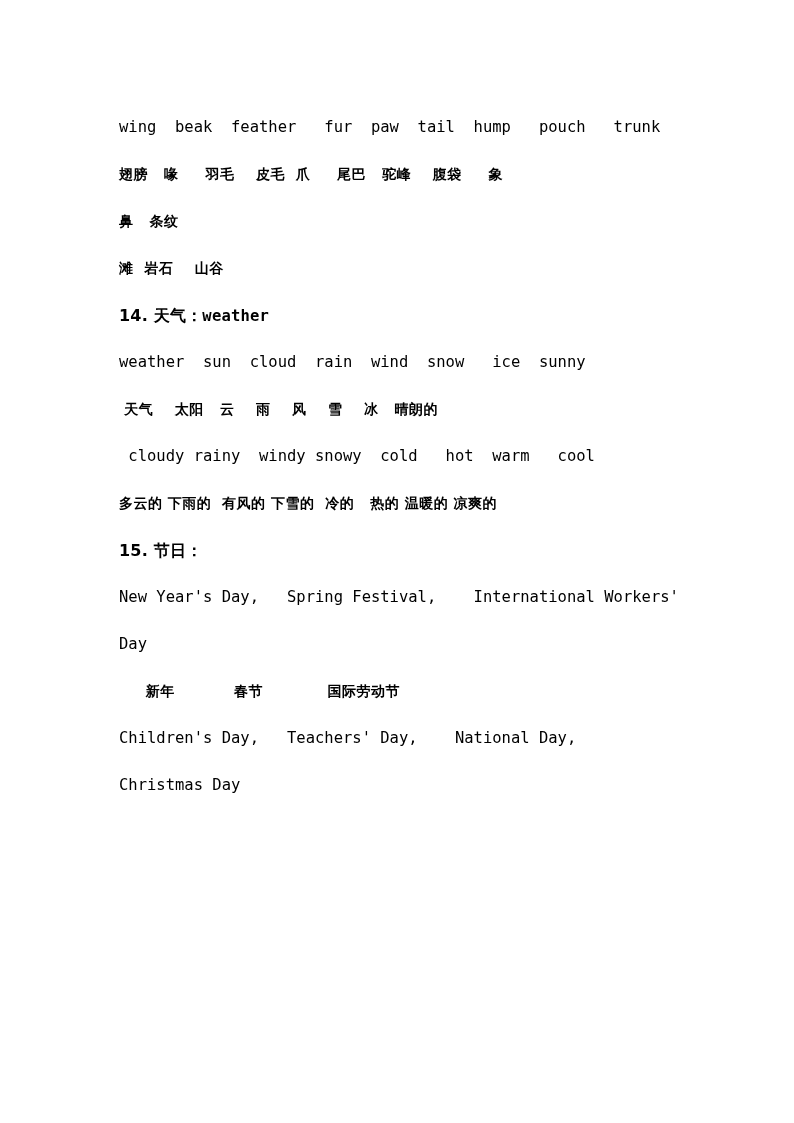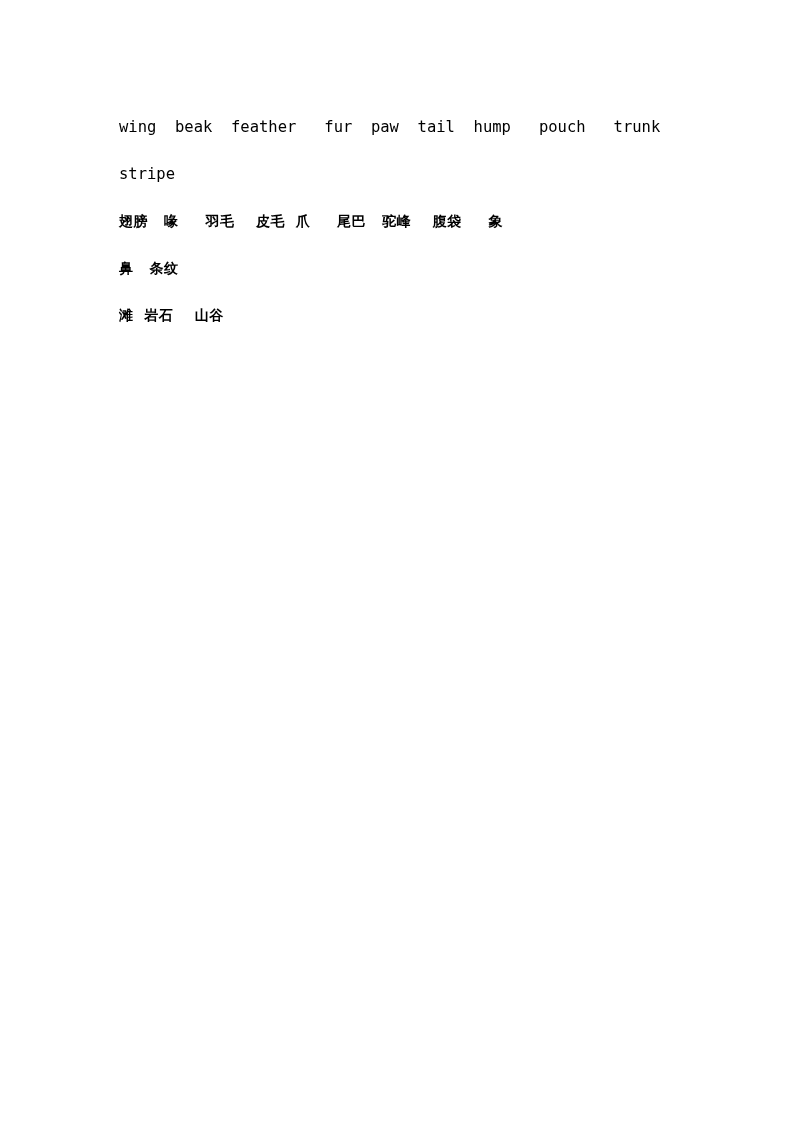--- a/index.html
+++ b/index.html
@@ -70,21 +70,35 @@
     font-weight: 700;
   }
 </style>
 </head>
 <body style="background: rgb(255, 255, 255); color: rgb(0, 0, 0);">
 
 <div class="page">
   <div class="content" id="body-root">
       <div>
         <div class="line en">wing  beak  feather   fur  paw  tail  hump   pouch   trunk</div>
-        <div class="line en">stripe</div>
         <div class="line zh">翅膀   喙     羽毛    皮毛  爪     尾巴   驼峰    腹袋     象</div>
         <div class="line zh">鼻   条纹</div>
       </div>
       <div>
         <div class="line zh">滩  岩石    山谷</div>
       </div>
+      <div>
+        <div class="line heading"><span>14.</span> <span>天气：</span><span class="gloss">weather</span></div>
+        <div class="line en">weather  sun  cloud  rain  wind  snow   ice  sunny</div>
+        <div class="line zh"> 天气    太阳   云    雨    风    雪    冰   晴朗的</div>
+        <div class="line en"> cloudy rainy  windy snowy  cold   hot  warm   cool</div>
+        <div class="line zh">多云的 下雨的  有风的 下雪的  冷的   热的 温暖的 凉爽的</div>
+      </div>
+      <div>
+        <div class="line heading"><span>15.</span> <span>节日：</span><span class="gloss"></span></div>
+        <div class="line en">New Year's Day,   Spring Festival,    International Workers'</div>
+        <div class="line en">Day</div>
+        <div class="line zh">     新年           春节            国际劳动节</div>
+        <div class="line en">Children's Day,   Teachers' Day,    National Day,</div>
+        <div class="line en">Christmas Day</div>
+      </div>
     </div>
 </div>
 
 </body></html>

